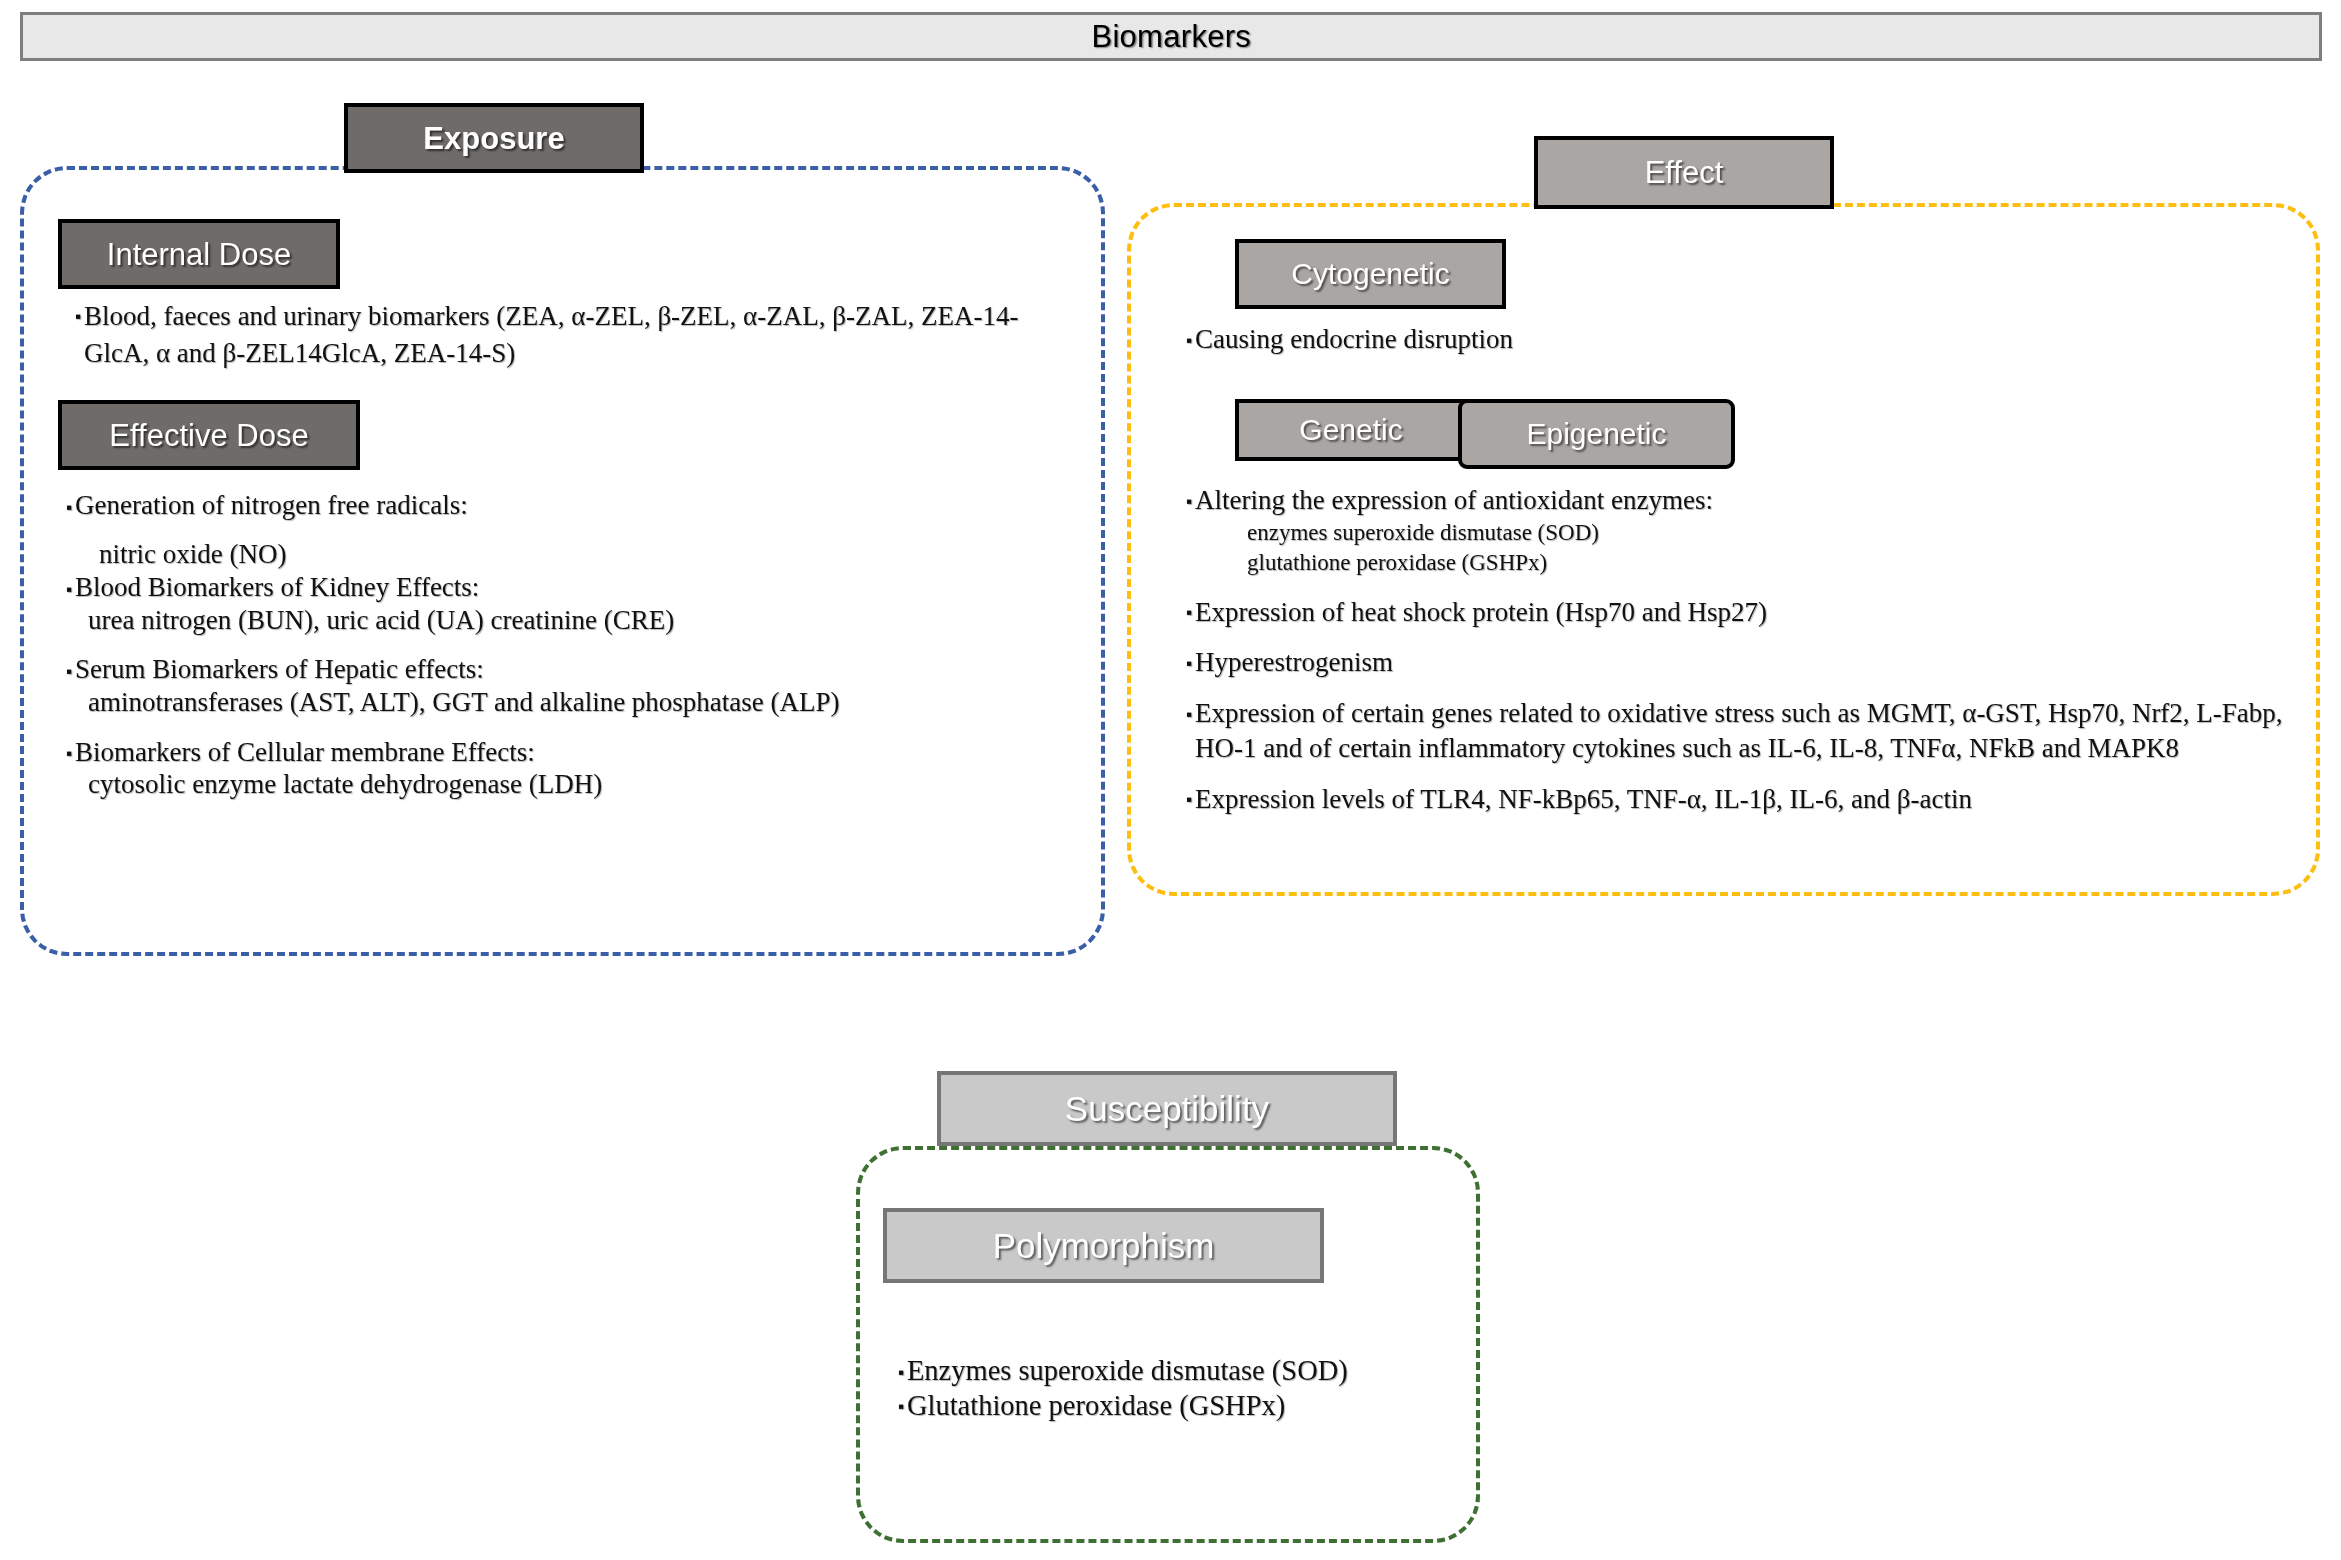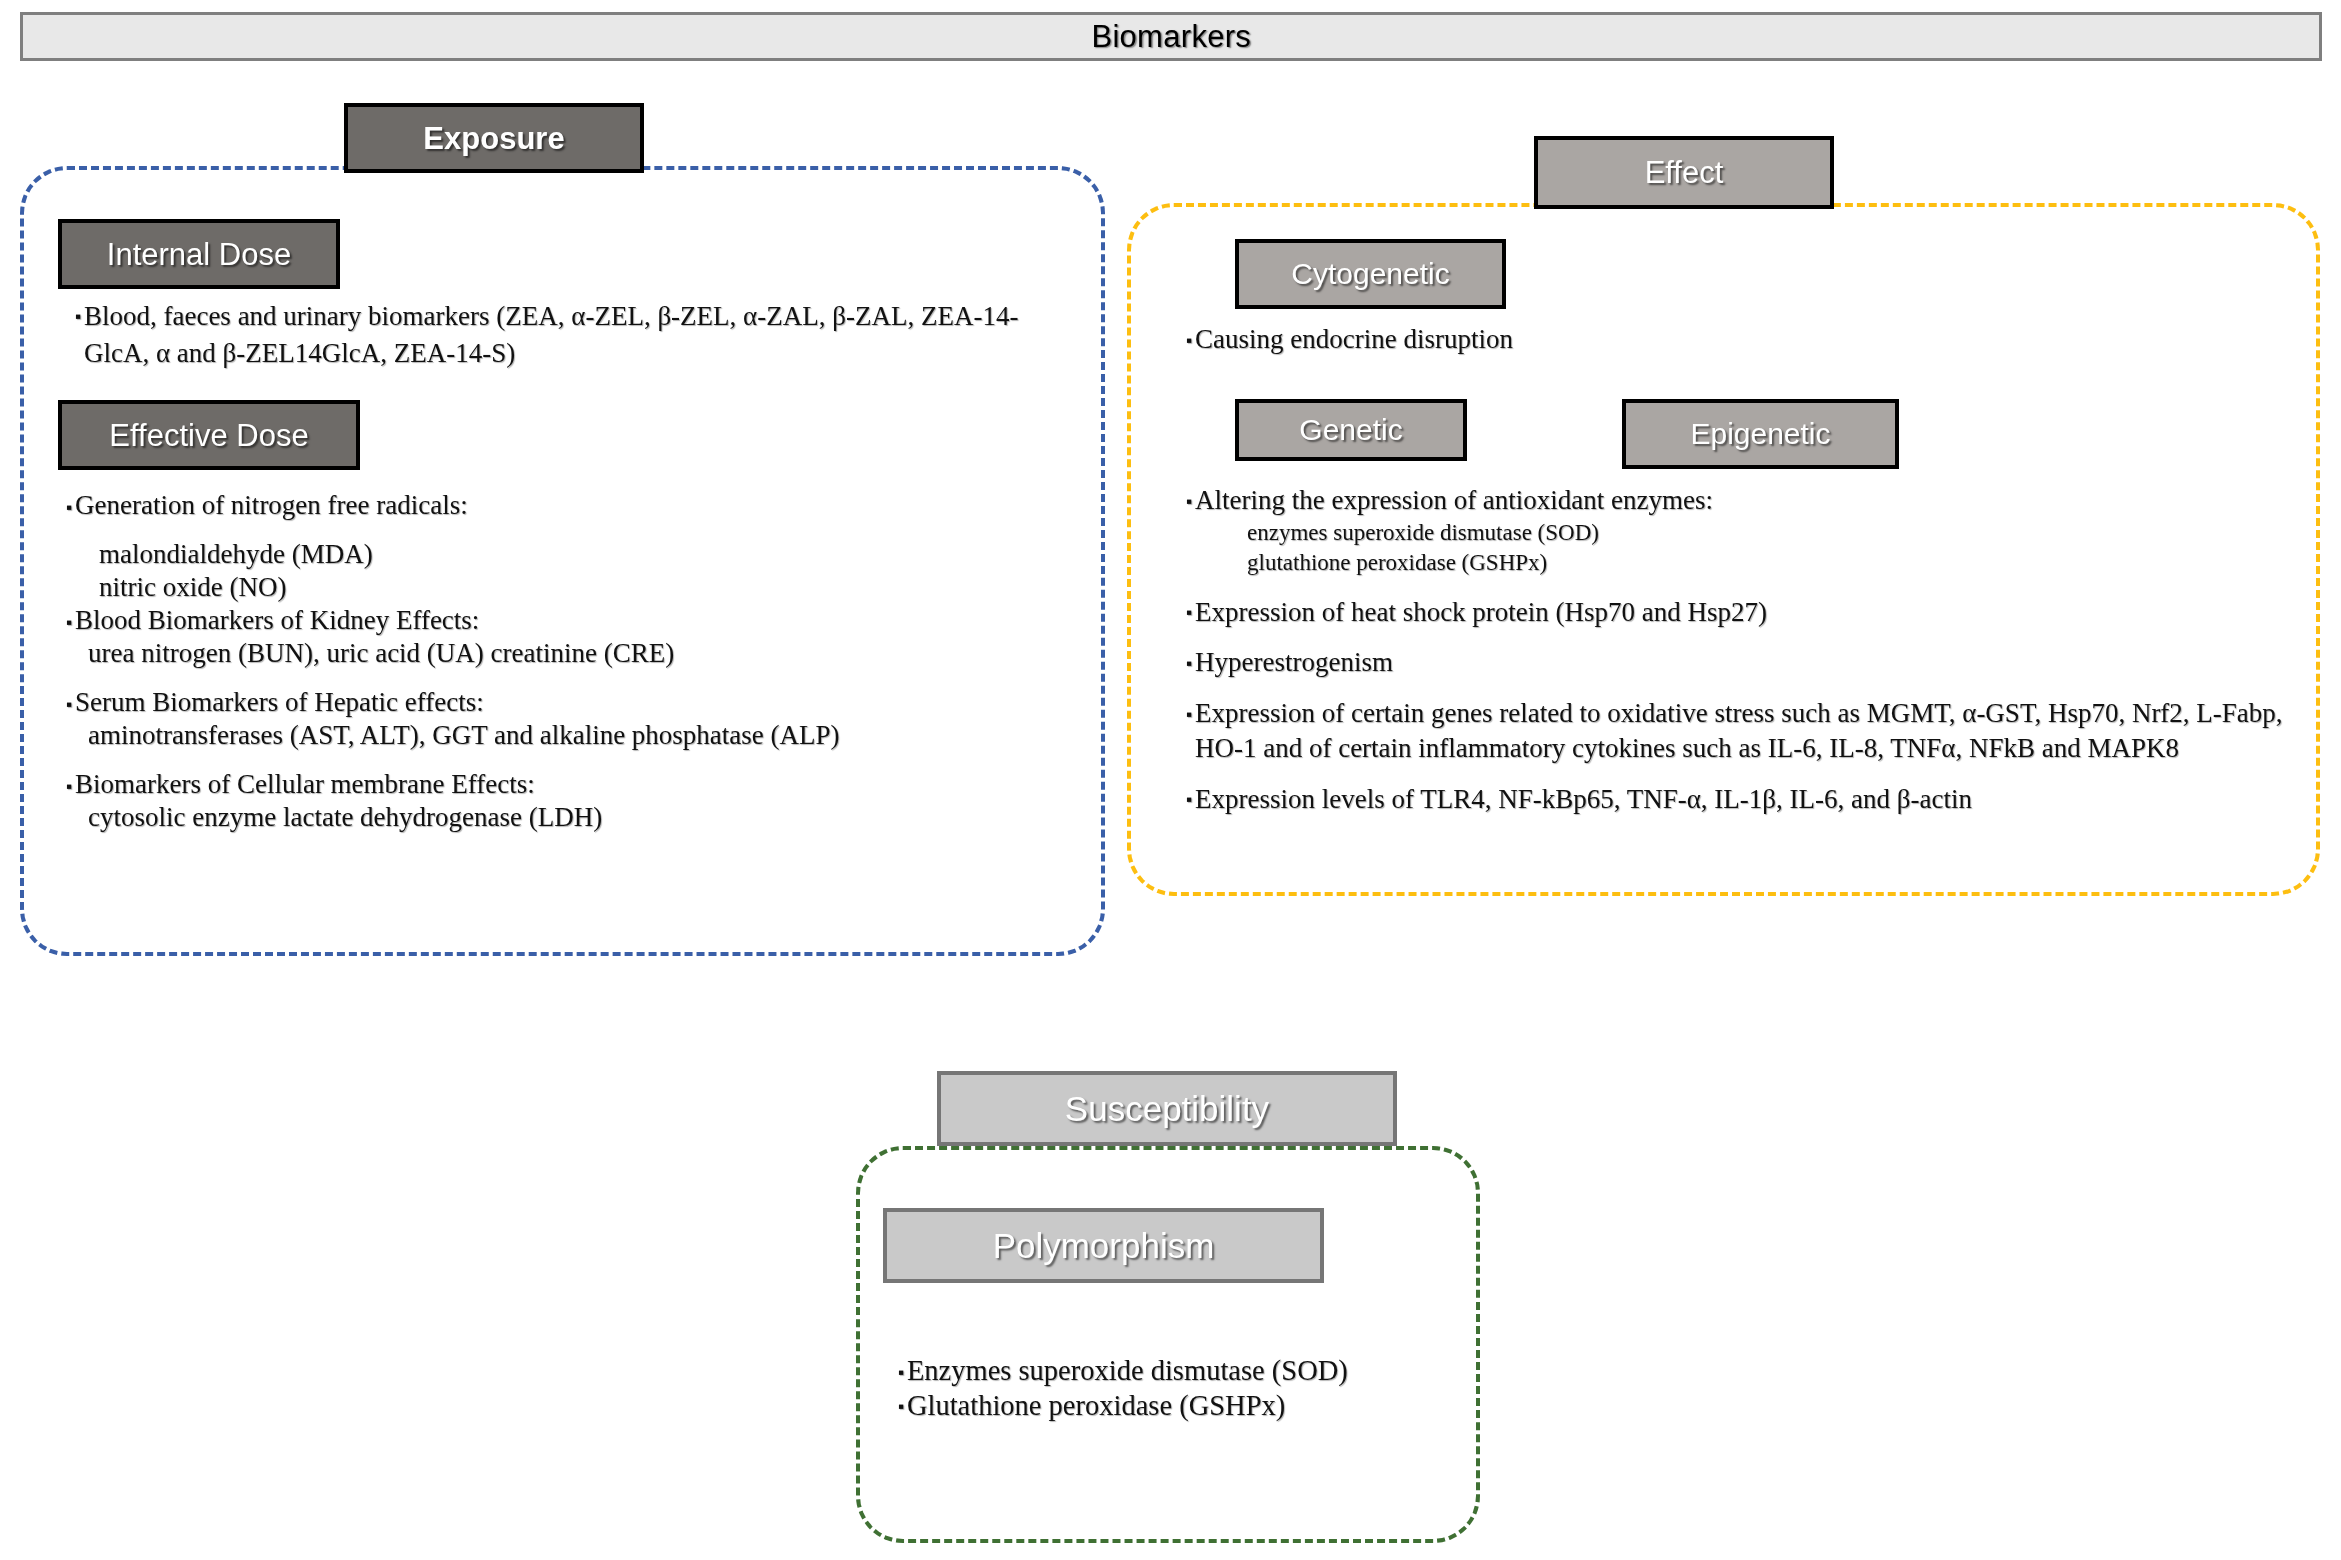--- a/index.html
+++ b/index.html
@@ -53,21 +53,21 @@
   .chip-mid {background:#aaa6a3;border:4.7px solid #000000;}
   .chip-light{background:#c9c9c9;border:4.7px solid #767676;}
 
   #chip-exposure{left:344px;top:103px;width:300px;height:70px;font-size:31px;font-weight:bold;}
   #chip-internal-dose{left:58px;top:219px;width:282px;height:70px;font-size:31px;}
   #chip-effective-dose{left:58px;top:400px;width:302px;height:70px;font-size:31px;}
 
   #chip-effect{left:1534px;top:136px;width:300px;height:73px;font-size:31px;}
   #chip-cytogenetic{left:1235px;top:239px;width:271px;height:70px;font-size:30px;}
   #chip-genetic{left:1235px;top:399px;width:232px;height:62px;font-size:30px;}
-  #chip-epigenetic{left:1622px;top:399px;width:277px;height:70px;font-size:30px;}
+  #chip-epigenetic{left:1458px;top:399px;width:277px;height:70px;font-size:30px;border-radius:9px;}
 
   #chip-susceptibility{left:937px;top:1071px;width:460px;height:75px;font-size:35px;}
   #chip-polymorphism{left:883px;top:1208px;width:441px;height:75px;font-size:35px;}
 
   
   .txt{
     color:#111;
     font-family:"Liberation Serif","DejaVu Serif",serif;
     text-shadow:1px 1px 1px rgba(0,0,0,.30);
   }
@@ -123,21 +123,20 @@
   <span>Effective Dose</span>
 </div>
 
 <div class="abs txt" id="txt-effective-list">
 
   <div class="bullet-line">
     <span class="bullet-mark">▪</span>
     <span class="bullet-body">Generation of nitrogen free radicals:</span>
   </div>
   <div class="gap"></div>
-  <span class="sub">malondialdehyde (MDA)</span>
   <span class="sub">nitric oxide (NO)</span>
 
   <div class="bullet-line">
     <span class="bullet-mark">▪</span>
     <span class="bullet-body">Blood Biomarkers of Kidney Effects:</span>
   </div>
   <span class="sub2">urea nitrogen (BUN),   uric acid (UA)   creatinine (CRE)</span>
 
   <div class="gap"></div>
   <div class="bullet-line">

